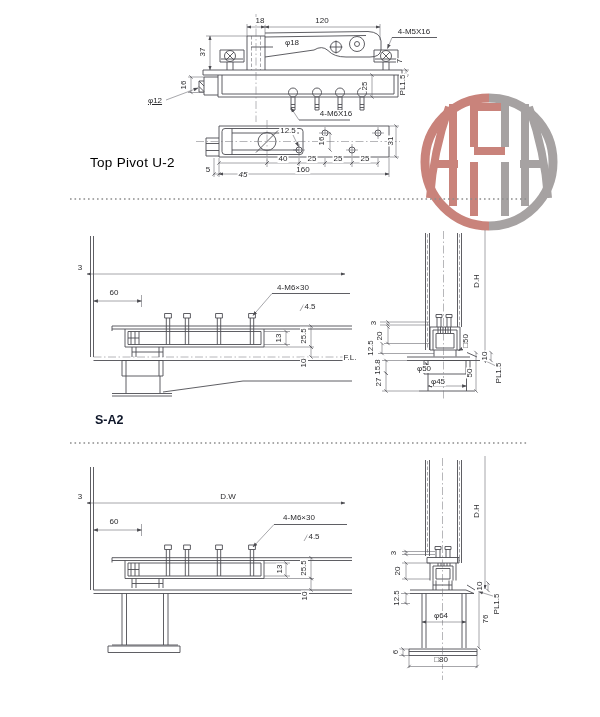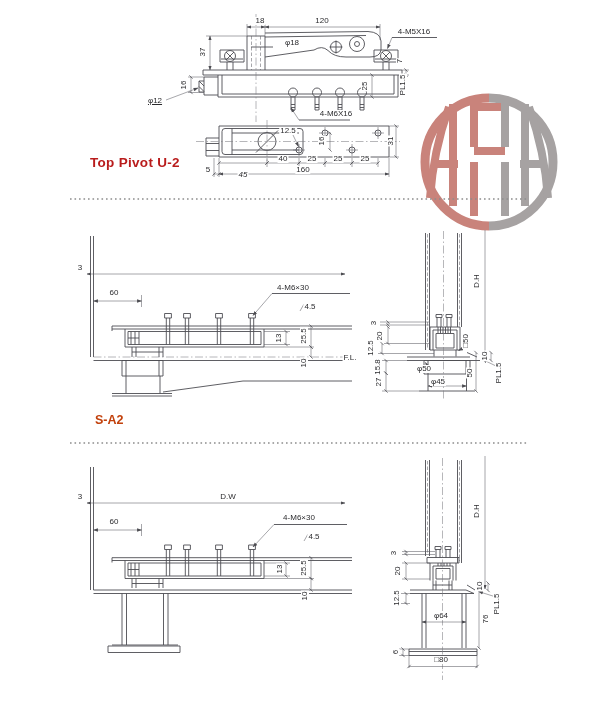--- a/index.html
+++ b/index.html
@@ -10,23 +10,23 @@
   .th {stroke:#5e5e64;stroke-width:.55;fill:none;}
   .hid{stroke:#5e5e64;stroke-width:.55;fill:none;stroke-dasharray:3.5 2;}
   .cl {stroke:#7a7a80;stroke-width:.55;fill:none;stroke-dasharray:8 2.5 1.5 2.5;}
   .sep{stroke:#8d8d8d;stroke-width:1.7;fill:none;stroke-dasharray:1.6 2.9;}
   .d  {marker-start:url(#ar);marker-end:url(#ar);}
   .dl {marker-end:url(#ar);}
   .dt {marker-start:url(#tk);marker-end:url(#tk);}
   .lb{position:absolute;font-size:8px;line-height:1;color:#2b2b2e;white-space:nowrap;
       transform:translate(-50%,-50%);background:#fff;padding:0 1px;}
   .lb.v{transform:translate(-50%,-50%) rotate(-90deg);}
-  .ttl{position:absolute;font-size:13.5px;font-weight:700;color:#b91c1c;
+  .ttl{position:absolute;font-size:13.5px;font-weight:400;color:#000000;
        letter-spacing:.3px;white-space:nowrap;}
-  .ttl2{position:absolute;font-size:12.5px;font-weight:700;color:#c2410c;white-space:nowrap;}
+  .ttl2{position:absolute;font-size:12.5px;font-weight:700;color:#0f172a;white-space:nowrap;}
 </style>
 </head>
 <body>
 
 <svg width="600" height="717" viewBox="0 0 600 717">
   <defs>
     <marker id="ar" viewBox="0 0 10 10" refX="9" refY="5" markerWidth="9" markerHeight="9" orient="auto-start-reverse">
       <path d="M0,1.5 L10,5 L0,8.5 z" fill="#4d4d52"></path>
     </marker>
     <marker id="tk" viewBox="0 0 10 10" refX="5" refY="5" markerWidth="10" markerHeight="10" orient="auto">

